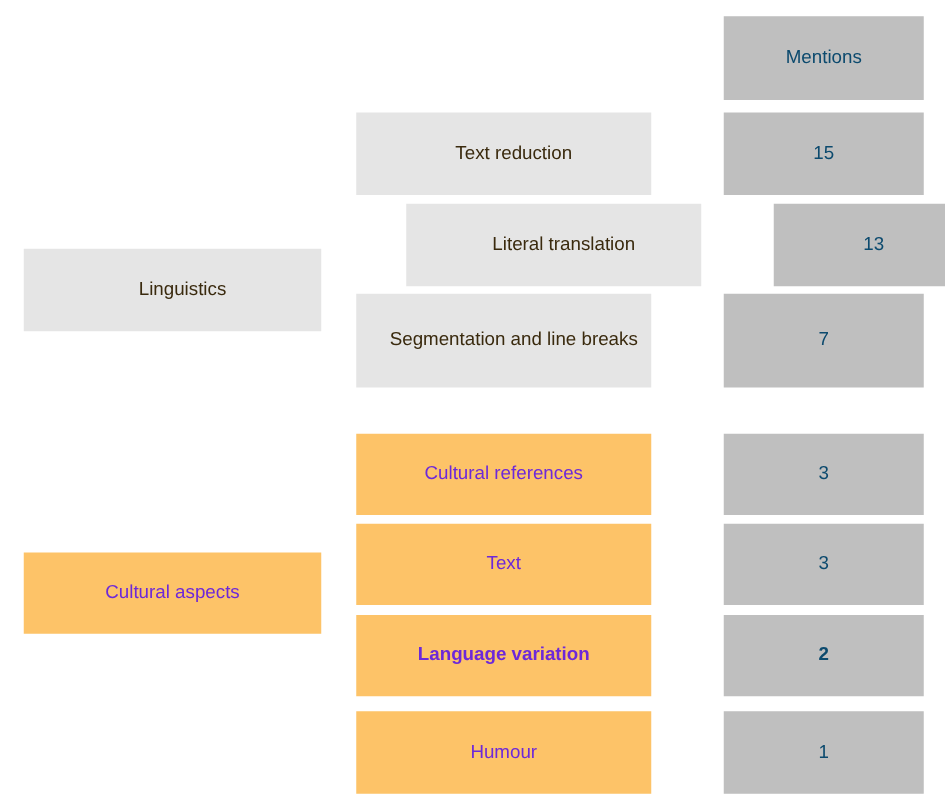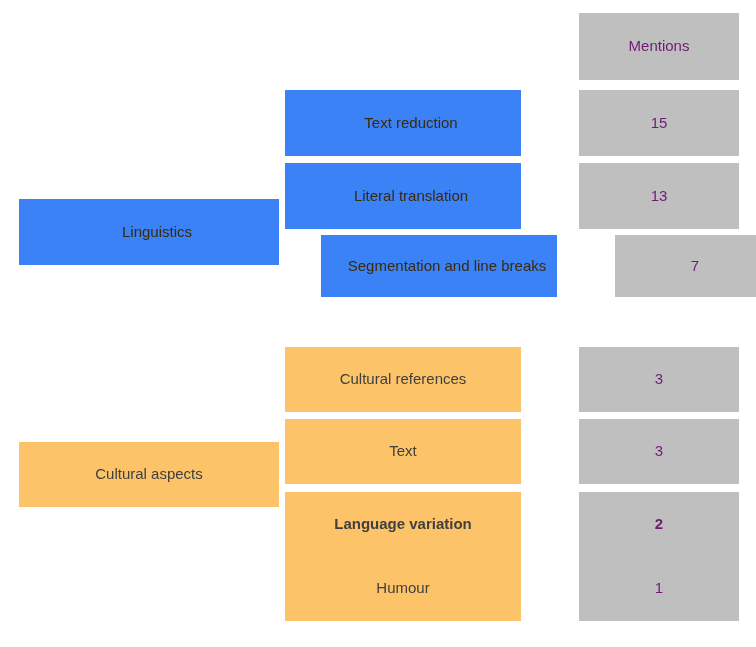--- a/index.html
+++ b/index.html
@@ -20,50 +20,50 @@
     display: flex;
     align-items: center;
     justify-content: center;
     text-align: center;
     font-size: 15px;
     line-height: 1.25;
     box-sizing: border-box;
     padding: 2px 8px;
   }
   .box-gold {
-    background: #3b82f6;
+    background: #e5e5e5;
     color: #3A2A0E;
     padding-left: 24px;
   }
   .box-light {
     background: #FDC368;
-    color: #404040;
+    color: #6d28d9;
   }
   .box-gray {
     background: #BFBFBF;
-    color: #701a75;
+    color: #0c4a6e;
     text-align: right;
   }
 
   
-  .col-left   { left: 19px;  width: 260px; }
+  .col-left   { left: 19px;  width: 238px; }
   
   .col-mid    { left: 285px; width: 236px; }
   
   .col-right  { left: 579px; width: 160px; }
 
   
   .row-header { top: 13px;  height: 67px; }
   .row-1      { top: 90px;  height: 66px; }
-  .row-2      { top: 163px; height: 66px; }
-  .row-3      { top: 235px; height: 62px; margin-left: 36px; }
+  .row-2      { top: 163px; height: 66px; margin-left: 40px; }
+  .row-3      { top: 235px; height: 75px; }
   .row-4      { top: 347px; height: 65px; }
   .row-5      { top: 419px; height: 65px; }
   .row-6      { top: 492px; height: 65px; font-weight: bold; }
-  .row-7      { top: 555px; height: 66px; }
+  .row-7      { top: 569px; height: 66px; }
 
   .cat-linguistics { top: 199px; height: 66px; }
   .cat-cultural    { top: 442px; height: 65px; }
 </style>
 </head>
 <body>
 
 <div id="canvas">
 
   <div class="box box-gray col-right row-header">Mentions</div>

